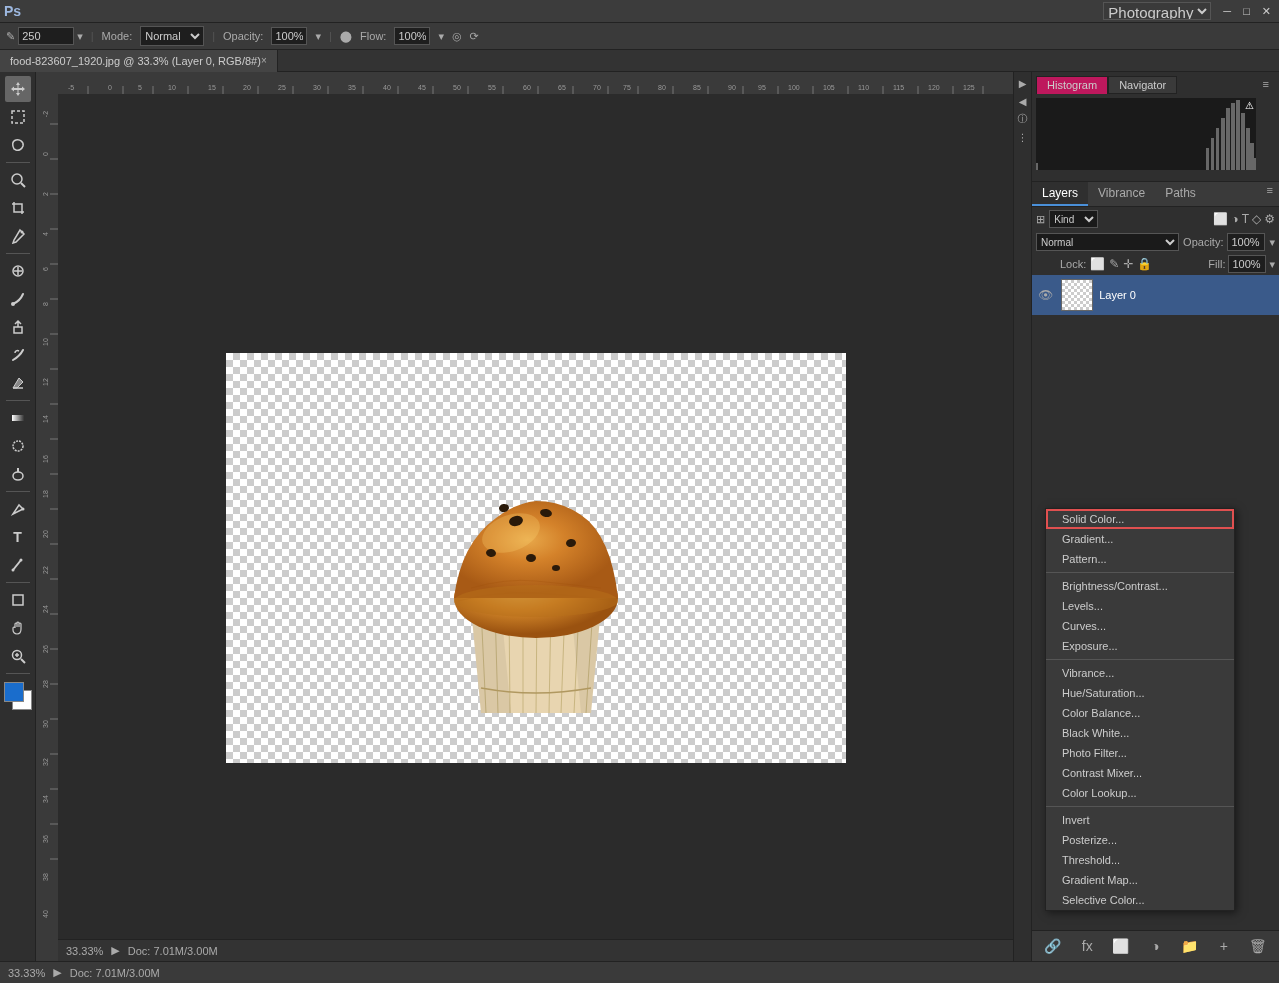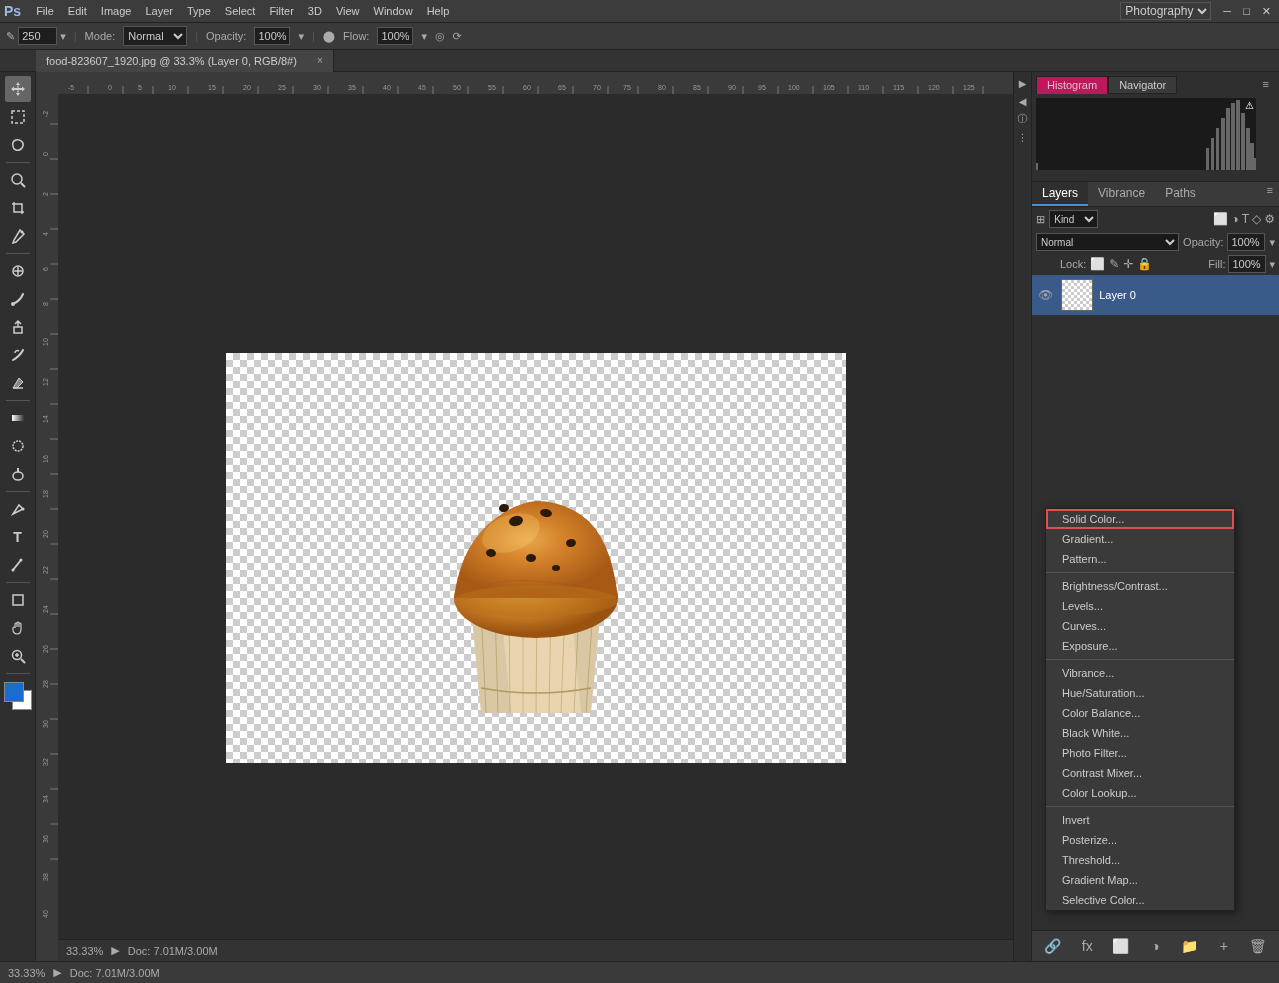--- a/index.html
+++ b/index.html
@@ -64,24 +64,23 @@
       padding: 0 0;
       border-bottom: 1px solid #222;
     }
     .tab-item {
       height: 22px;
       padding: 0 10px;
       background: #444;
       border-right: 1px solid #222;
       display: flex;
       align-items: center;
-      gap: 20px;
+      gap: 0;
       font-size: 11px;
       color: #ccc;
-      margin-left: 36px;
     }
     .tab-close { color: #aaa; cursor: pointer; font-size: 10px; }
 
     
     #main-layout {
       display: flex;
       height: calc(983px - 22px - 28px - 22px - 22px);
     }
 
     
@@ -364,52 +363,38 @@
       width: 22px; height: 22px;
       display: flex; align-items: center; justify-content: center;
       cursor: pointer; color: #aaa; font-size: 14px;
     }
   </style>
 </head>
 <body>
 
 <div id="menu-bar">
   <span class="ps-logo">Ps</span>
-  <div id="menu-items" style="display:flex;gap:0;">
-
-  <div class="menu-item">File</div>
-      <div class="menu-item">Edit</div>
-      <div class="menu-item">Image</div>
-      <div class="menu-item">Layer</div>
-      <div class="menu-item">Type</div>
-      <div class="menu-item">Select</div>
-      <div class="menu-item">Filter</div>
-      <div class="menu-item">3D</div>
-      <div class="menu-item">View</div>
-      <div class="menu-item">Window</div>
-      <div class="menu-item">Help</div>
-    </div>
   <div style="flex:1;"></div>
   <div style="display:flex;align-items:center;gap:4px;margin-right:6px;">
-    <select style="background:#3a3a3a;border:1px solid #555;color:#ccc;font-size:12px;height:18px;">
+    <select style="background:#3a3a3a;border:1px solid #555;color:#ccc;font-size:15px;height:18px;">
       <option>Photography</option>
     </select>
   </div>
   <div style="display:flex;gap:4px;">
     <span style="cursor:pointer;color:#ccc;padding:0 4px;">─</span>
     <span style="cursor:pointer;color:#ccc;padding:0 4px;">□</span>
     <span style="cursor:pointer;color:#ccc;padding:0 4px;">✕</span>
   </div>
 </div>
 
 <div id="options-bar">
   <div style="display:flex;align-items:center;gap:3px;">
 
     <span style="cursor:pointer;color:#aaa;">✎</span>
-    <input type="text" value="250" class="options-input" style="width: 39px;">
+    <input type="text" value="250" class="options-input" style="width: 56px;">
     <span style="color:#aaa;cursor:pointer;">▾</span>
   </div>
   <span style="color:#555;">|</span>
   <span class="options-label">Mode:</span>
   <select class="options-select">
     <option>Normal</option>
     <option>Dissolve</option>
     <option>Multiply</option>
   </select>
   <span style="color:#555;">|</span>

